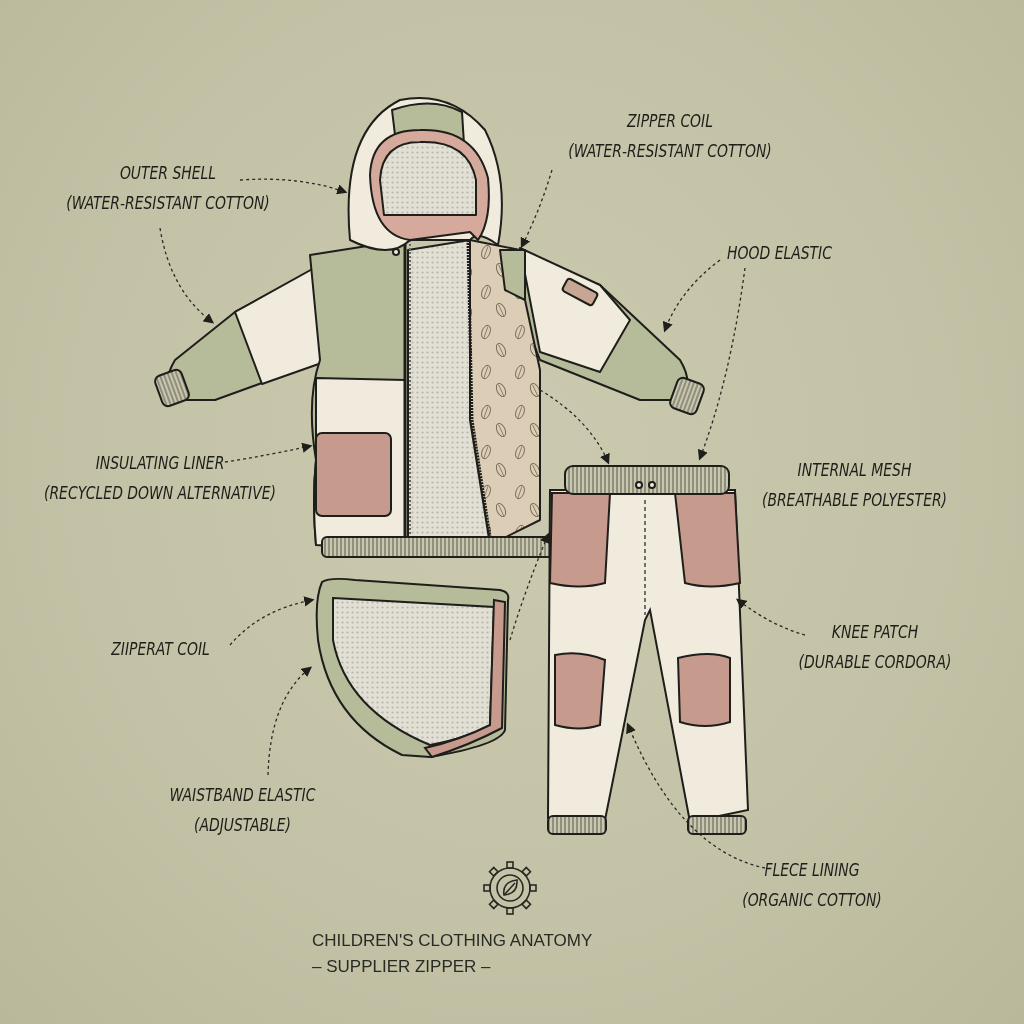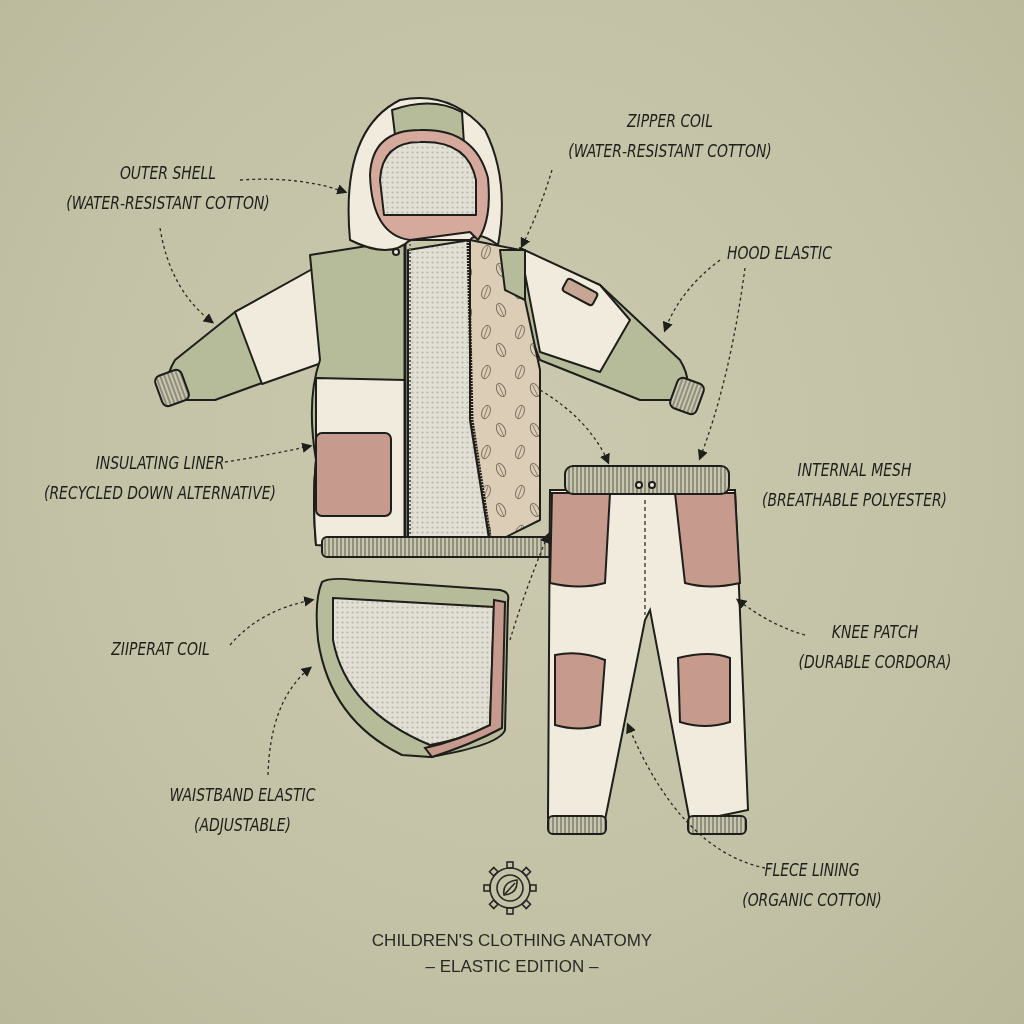--- a/index.html
+++ b/index.html
@@ -24,21 +24,21 @@
       font-size: 18px;
       letter-spacing: 0px;
       transform: scaleX(0.86);
       transform-origin: center;
       white-space: nowrap;
     }
     .label .title { display: block; }
     .label .sub { display: block; }
     .footer {
       position: absolute; left: 312px; width: 400px; top: 928px;
-      text-align: center; color: #2a2a25;
+      color: #2a2a25;
       font-family: "Liberation Sans", sans-serif;
       font-size: 17px; line-height: 26px;
     }
     .footer .t { display: block; }
   </style>
 </head>
 <body>
 
 <div class="bg"></div>
 
@@ -180,14 +180,14 @@
   <span class="title">WAISTBAND ELASTIC</span>
   <span class="sub">(ADJUSTABLE)</span>
 </div>
 <div class="label" style="left:722px; top:855px; width:180px;">
   <span class="title">FLECE LINING</span>
   <span class="sub">(ORGANIC COTTON)</span>
 </div>
 
 <div class="footer">
   <span class="t">CHILDREN'S CLOTHING ANATOMY</span>
-  <span class="t">– ELASTIC EDITION –</span>
+  <span class="t">– SUPPLIER ZIPPER –</span>
 </div>
 
 </body></html>

